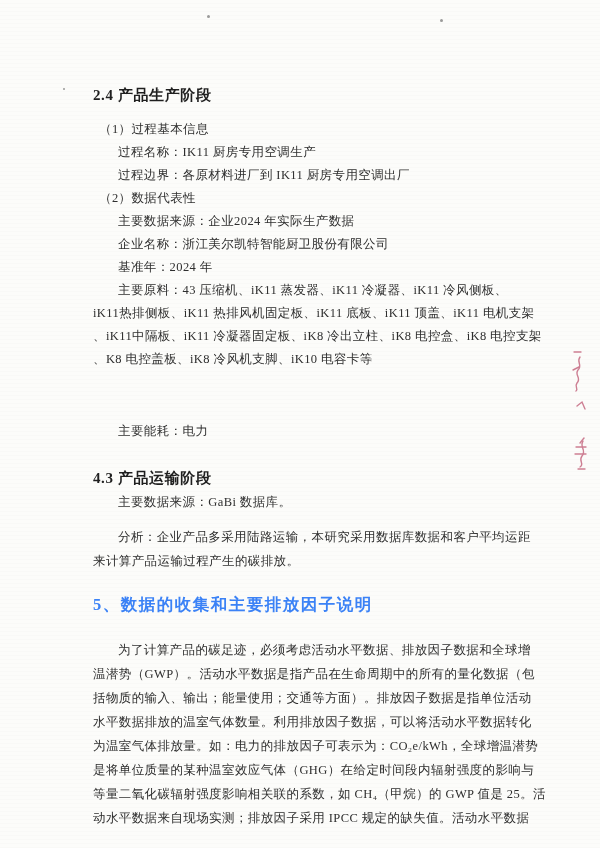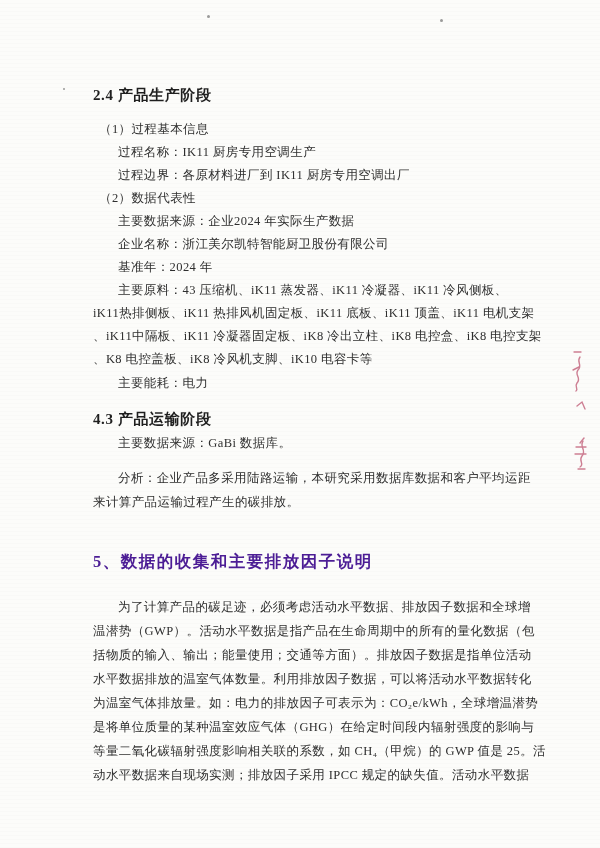--- a/index.html
+++ b/index.html
@@ -15,26 +15,26 @@
     background:repeating-linear-gradient(0deg, rgba(0,0,0,0.013) 0 1px, transparent 1px 4px);
   }
   .page{position:absolute;left:93px;top:86px;width:480px;}
   .page p,.page h1,.page h2{margin:0;white-space:pre;}
   h2.sec{font-size:15px;font-weight:bold;color:#1f1f1f;letter-spacing:0.6px;}
   #sec42-title{margin-bottom:13px;}
   .info p{font-size:12.5px;line-height:23px;letter-spacing:0.4px;}
   .lvl1{padding-left:6px;}
   .lvl2{padding-left:25px;}
   .materials{font-size:12.5px;line-height:24px;letter-spacing:0.4px;text-indent:25px;}
-  #energy-line{line-height:24px;}
-  #sec43-title{margin-top:15px;font-family:Liberation Serif, serif;}
+  #energy-line{line-height:24px;margin-top:48px;}
+  #sec43-title{margin-top:26px;font-family:Liberation Serif, serif;}
   #gabi-line{margin-top:3px;font-size:12.5px;line-height:23px;letter-spacing:0.4px;}
   .para{font-size:12.5px;line-height:24px;letter-spacing:0.4px;text-indent:25px;}
   #sec43-para{margin-top:11px;}
-  h1.chapter{margin-top:37px;font-size:16.5px;font-weight:bold;color:#4c1d95;letter-spacing:1.5px;font-family:Liberation Serif, serif;}
+  h1.chapter{margin-top:21px;font-size:16.5px;font-weight:bold;color:#3b82f6;letter-spacing:1.5px;font-family:Liberation Serif, serif;}
   #sec5-para{margin-top:22px;}
   .speck{position:absolute;background:#4a4a4a;border-radius:50%;opacity:0.55;}
   .marks{position:absolute;left:560px;top:340px;width:46px;height:140px;}
 </style>
 </head>
 <body>
 
 <div class="speck" style="left:207px;top:15px;width:3px;height:3px;"></div>
 <div class="speck" style="left:440px;top:19px;width:3px;height:3px;"></div>
 <div class="speck" style="left:63px;top:88px;width:2px;height:2px;"></div>

